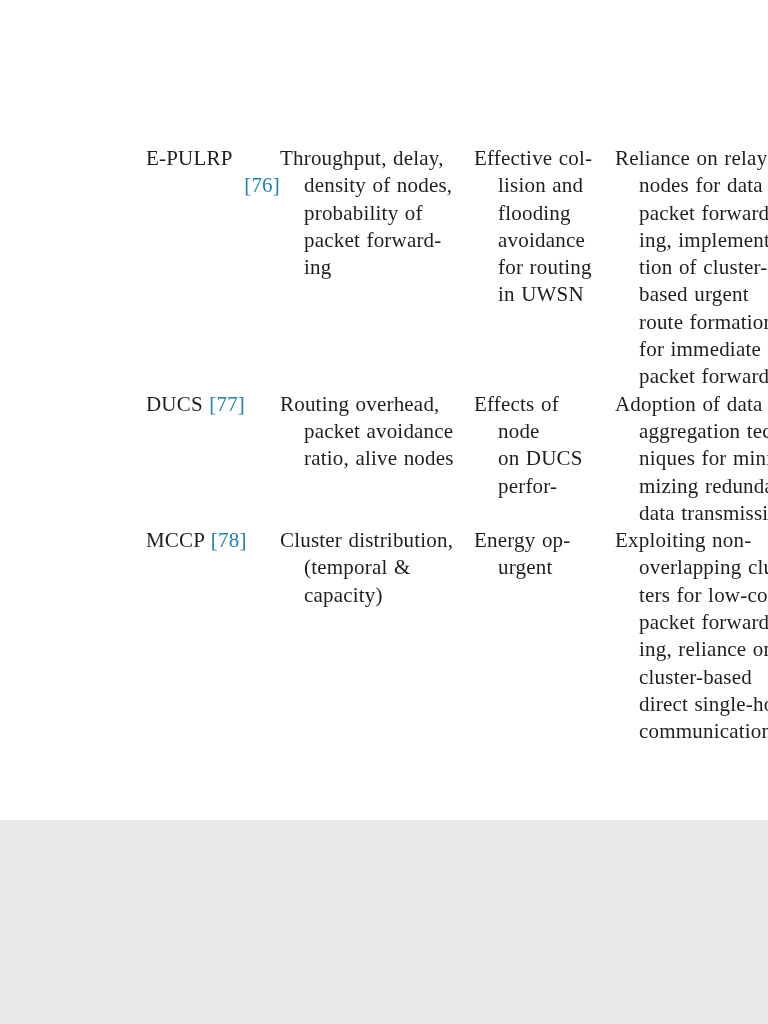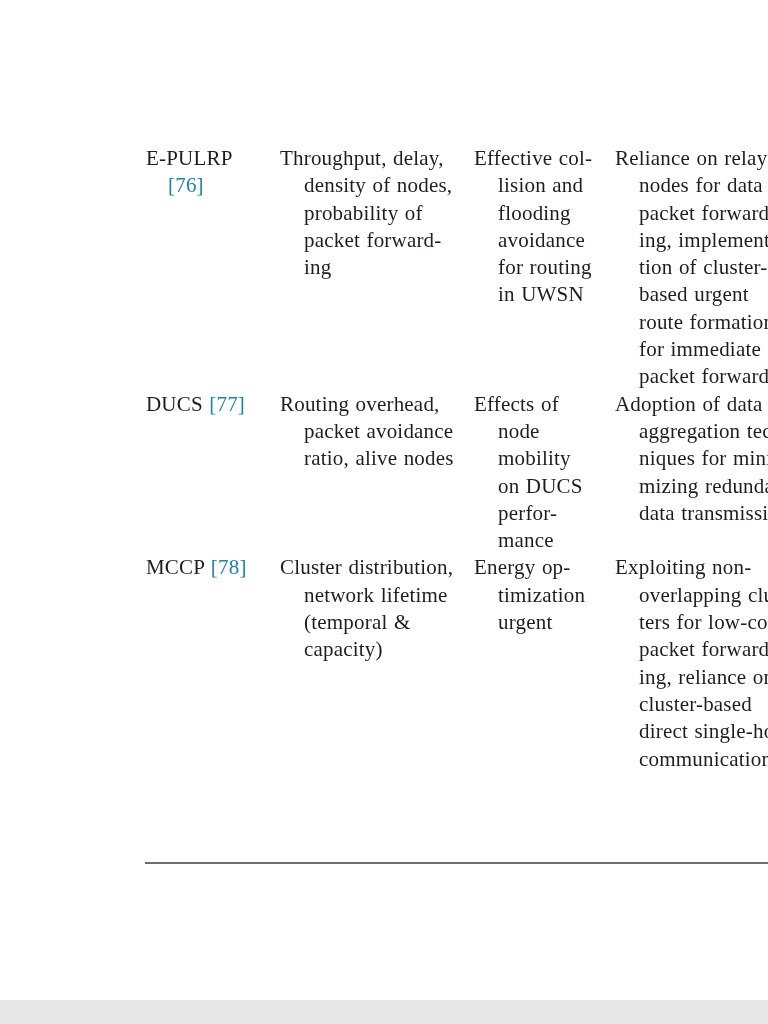--- a/index.html
+++ b/index.html
@@ -5,41 +5,41 @@
   :root{
     --text:#211d1e;
     --link:#1d84ab;
     --rule:#6f6f6f;
     --bg:#ffffff;
   }
   html,body{margin:0;padding:0;}
   body{background:#e8e8e8;}
   .page{
     position:relative;
-    width:768px;height:1000px;
+    width:768px;height:820px;
     background:var(--bg);
     overflow:hidden;
     font-family:"Liberation Serif","DejaVu Serif",serif;
     font-size:21px;
     line-height:27.3px;
     color:var(--text);
     letter-spacing:0.2px;
     word-spacing:1px;
   }
   .table{
     position:absolute;
     left:146px;top:145px;
     display:grid;
     grid-template-columns:134px 194px 141px 400px;
     align-items:start;
   }
   .cell{min-width:0;}
   .line{white-space:nowrap;}
   .cont{padding-left:24px;}
-  .cont-cite{padding-left:22px;}
+  .cont-cite{padding-left:22px;text-align:right;}
   .cite{color:var(--link);cursor:pointer;}
   .rule{
     position:absolute;
     left:145px;top:862px;
     width:623px;height:2px;
     background:var(--rule);
   }
 </style>
 </head>
 <body>
@@ -80,44 +80,40 @@
         <div class="line">DUCS <div class="cite" style="display: inline;">[77]</div></div>
       </div>
       <div class="cell">
         <div class="line">Routing overhead,</div>
         <div class="line cont">packet avoidance</div>
         <div class="line cont">ratio, alive nodes</div>
       </div>
       <div class="cell">
         <div class="line">Effects of</div>
         <div class="line cont">node</div>
-        <div class="line cont">mobility</div>
         <div class="line cont">on DUCS</div>
         <div class="line cont">perfor-</div>
-        <div class="line cont">mance</div>
       </div>
       <div class="cell">
         <div class="line">Adoption of data</div>
         <div class="line cont">aggregation tech-</div>
         <div class="line cont">niques for mini-</div>
         <div class="line cont">mizing redundant</div>
         <div class="line cont">data transmission</div>
       </div>
       <div class="cell">
         <div class="line">MCCP <div class="cite" style="display: inline;">[78]</div></div>
       </div>
       <div class="cell">
         <div class="line">Cluster distribution,</div>
-        <div class="line cont">network lifetime</div>
         <div class="line cont">(temporal &amp;</div>
         <div class="line cont">capacity)</div>
       </div>
       <div class="cell">
         <div class="line">Energy op-</div>
-        <div class="line cont">timization</div>
         <div class="line cont">urgent</div>
       </div>
       <div class="cell">
         <div class="line">Exploiting non-</div>
         <div class="line cont">overlapping clus-</div>
         <div class="line cont">ters for low-cost</div>
         <div class="line cont">packet forward-</div>
         <div class="line cont">ing, reliance on</div>
         <div class="line cont">cluster-based</div>
         <div class="line cont">direct single-hop</div>

